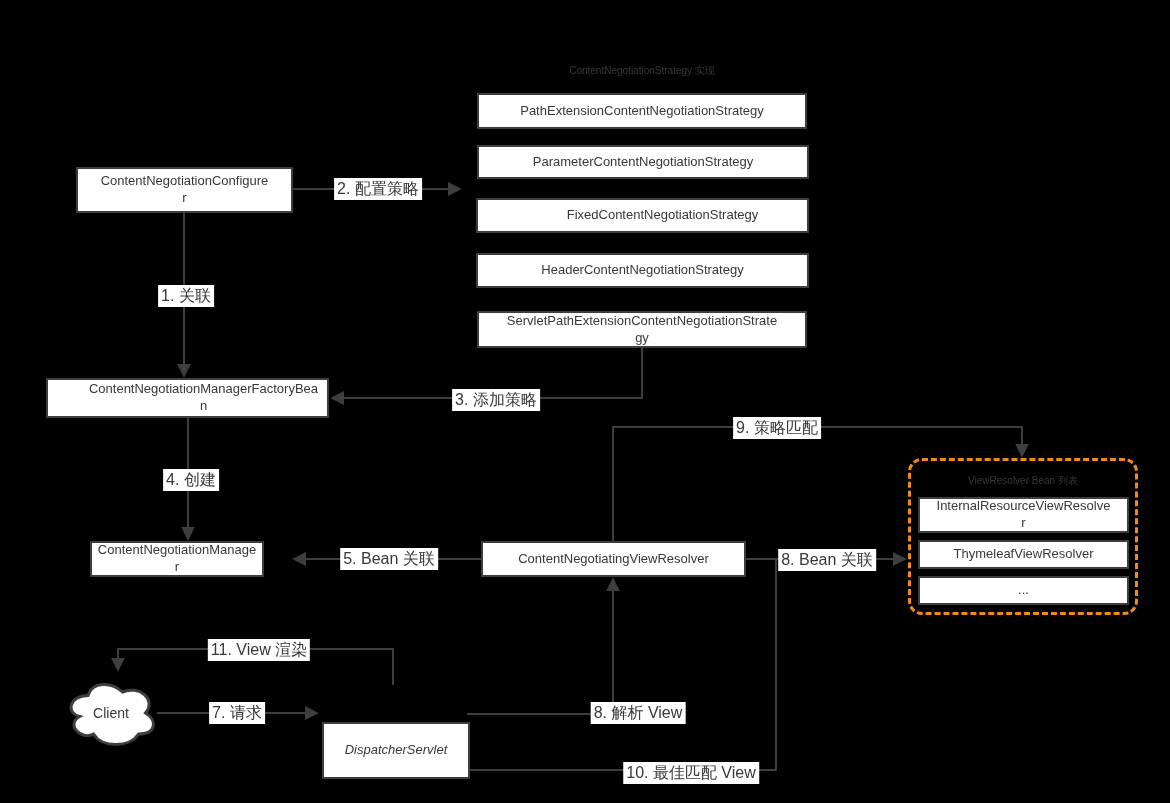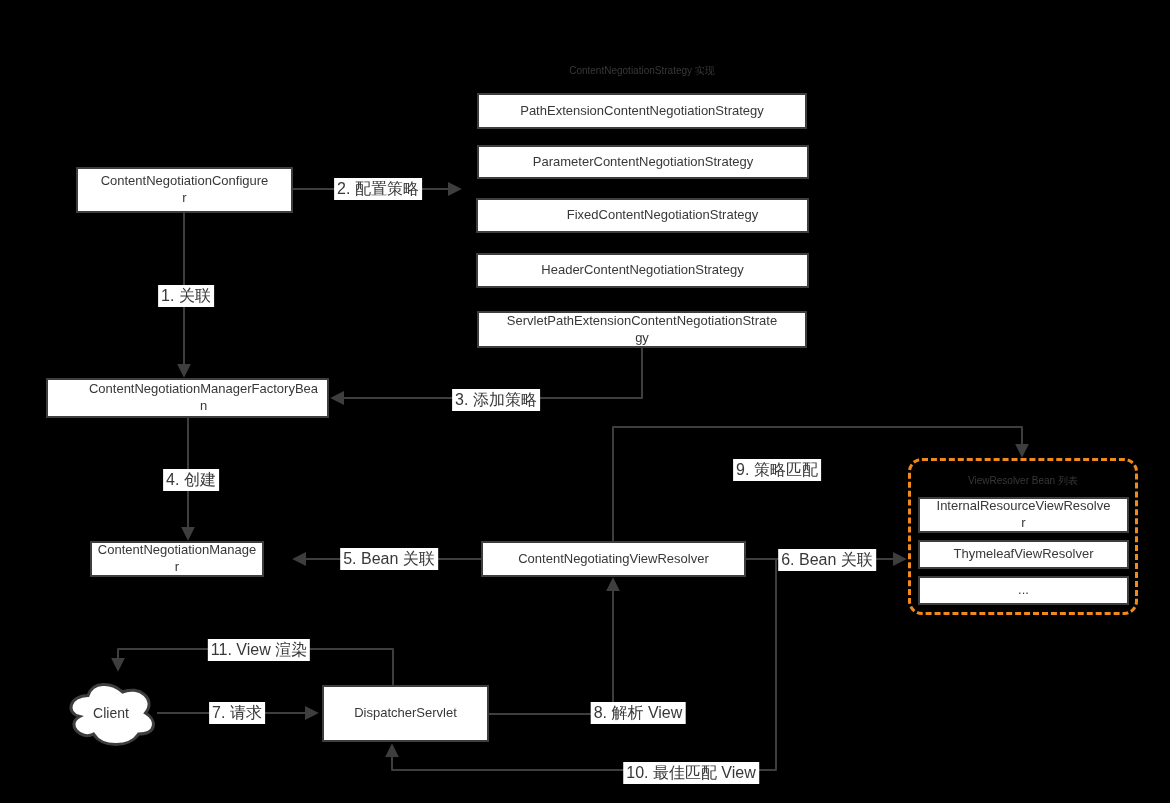--- a/index.html
+++ b/index.html
@@ -68,21 +68,21 @@
 gy</div>
 
   <div class="node" style="left:76px;top:167px;width:217px;height:46px;">ContentNegotiationConfigure
 r</div>
   <div class="node" style="left:46px;top:378px;width:283px;height:40px;padding-left:36px;">ContentNegotiationManagerFactoryBea
 n</div>
   <div class="node" style="left:90px;top:541px;width:174px;height:36px;">ContentNegotiationManage
 r</div>
 
   <div class="node" style="left:481px;top:541px;width:265px;height:36px;">ContentNegotiatingViewResolver</div>
-  <div class="node sharp" style="left:322px;top:685px;width:167px;height:57px;">DispatcherServlet</div>
+  <div class="node sharp" style="left:322px;top:722px;width:148px;height:57px;font-style:italic;">DispatcherServlet</div>
 
   <div class="client-wrap" style="left:62px;top:674px;width:98px;height:78px;">
     <svg width="98" height="78" viewBox="0 0 98 78">
       <g transform="translate(3,4)">
         <path d="M23,17.5 C4.6,17.5 0,35 14.72,38.5 C0,46.2 16.56,63 28.52,56
                  C36.8,70 64.4,70 73.6,56 C92,56 92,42 80.5,35
                  C92,21 73.6,7 57.5,14 C46,3.5 27.6,3.5 23,17.5 Z" fill="#ffffff" stroke="#3e3e3e" stroke-width="3"></path>
       </g>
     </svg>
     <span class="client-label">Client</span>
@@ -93,20 +93,20 @@
   <div class="node" style="left:918px;top:497px;width:211px;height:36px;">InternalResourceViewResolve
 r</div>
   <div class="node" style="left:918px;top:540px;width:211px;height:29px;">ThymeleafViewResolver</div>
   <div class="node" style="left:918px;top:576px;width:211px;height:29px;">...</div>
 
   <div class="edge-label" style="left:186px;top:296px;">1. 关联</div>
   <div class="edge-label" style="left:378px;top:189px;">2. 配置策略</div>
   <div class="edge-label" style="left:496px;top:400px;">3. 添加策略</div>
   <div class="edge-label" style="left:191px;top:480px;">4. 创建</div>
   <div class="edge-label" style="left:389px;top:559px;">5. Bean 关联</div>
-  <div class="edge-label" style="left:827px;top:560px;">6. Bean 关联</div>
+  <div class="edge-label" style="left:827px;top:560px;">8. Bean 关联</div>
   <div class="edge-label" style="left:237px;top:713px;">7. 请求</div>
   <div class="edge-label" style="left:638px;top:713px;">8. 解析 View</div>
-  <div class="edge-label" style="left:777px;top:428px;margin-top:42px;">9. 策略匹配</div>
+  <div class="edge-label" style="left:777px;top:428px;">9. 策略匹配</div>
   <div class="edge-label" style="left:691px;top:773px;">10. 最佳匹配 View</div>
   <div class="edge-label" style="left:259px;top:650px;">11. View 渲染</div>
 
 </div>
 
 </body></html>

